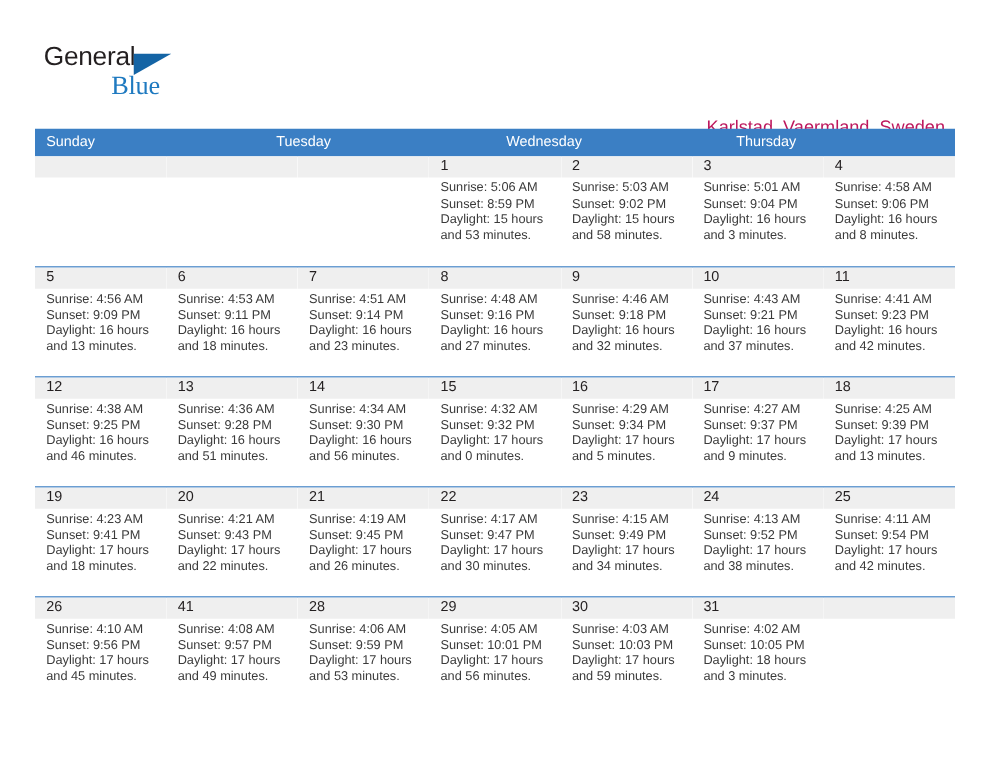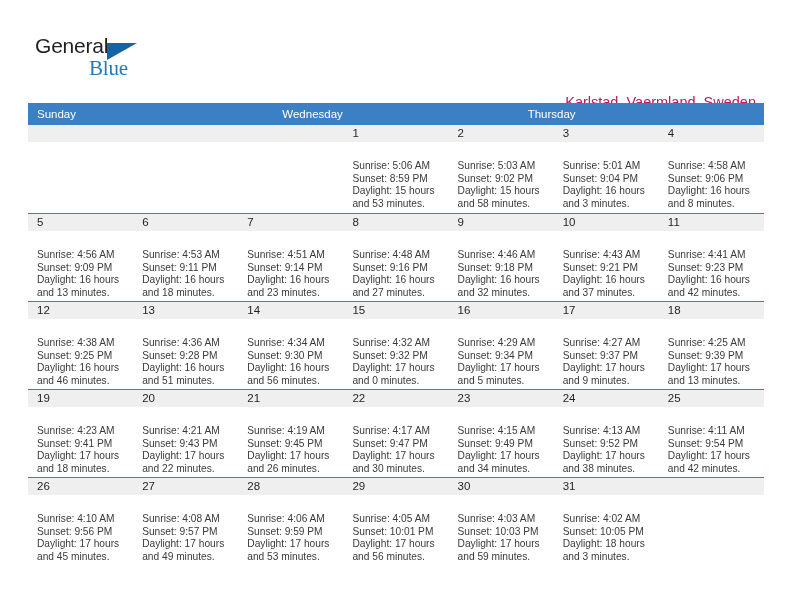--- a/index.html
+++ b/index.html
@@ -134,21 +134,21 @@
   }
   .daycell.empty .numbar { background: #efefef; }
   .daycell .daynum {
     font-size: 11.5px;
     color: #231f20;
     padding-left: 9px;
     line-height: 17px;
     display: block;
   }
   .daycell .info {
-    padding: 18px 6px 0 9px;
+    padding: 3px 6px 0 9px;
     font-size: 10.2px;
     line-height: 12.7px;
     color: #3a3a3a;
   }
   .info div { white-space: nowrap; }
 </style>
 </head>
 <body>
 
 <div class="page">
@@ -158,20 +158,21 @@
       <span class="logo-general">General</span>
       <span class="logo-triangle"></span>
       <span class="logo-blue">Blue</span>
     </div>
     <div class="subtitle">Karlstad, Vaermland, Sweden</div>
   </div>
 
   <div class="calendar">
     <div class="weekdays">
       <div class="weekday">Sunday</div>
+      <div class="weekday">Tuesday</div>
       <div class="weekday">Wednesday</div>
       <div class="weekday">Thursday</div>
     </div>
     <div id="weeks-container">
         <div class="week first">
           <div class="daycell empty">
             <div class="numbar"></div>
           </div>
           <div class="daycell empty">
             <div class="numbar"></div>
@@ -468,21 +469,21 @@
             </div>
             <div class="info">
               <div>Sunrise: 4:10 AM</div>
               <div>Sunset: 9:56 PM</div>
               <div>Daylight: 17 hours</div>
               <div>and 45 minutes.</div>
             </div>
           </div>
           <div class="daycell">
             <div class="numbar">
-              <span class="daynum">27</span>
+              <span class="daynum">41</span>
             </div>
             <div class="info">
               <div>Sunrise: 4:08 AM</div>
               <div>Sunset: 9:57 PM</div>
               <div>Daylight: 17 hours</div>
               <div>and 49 minutes.</div>
             </div>
           </div>
           <div class="daycell">
             <div class="numbar">

